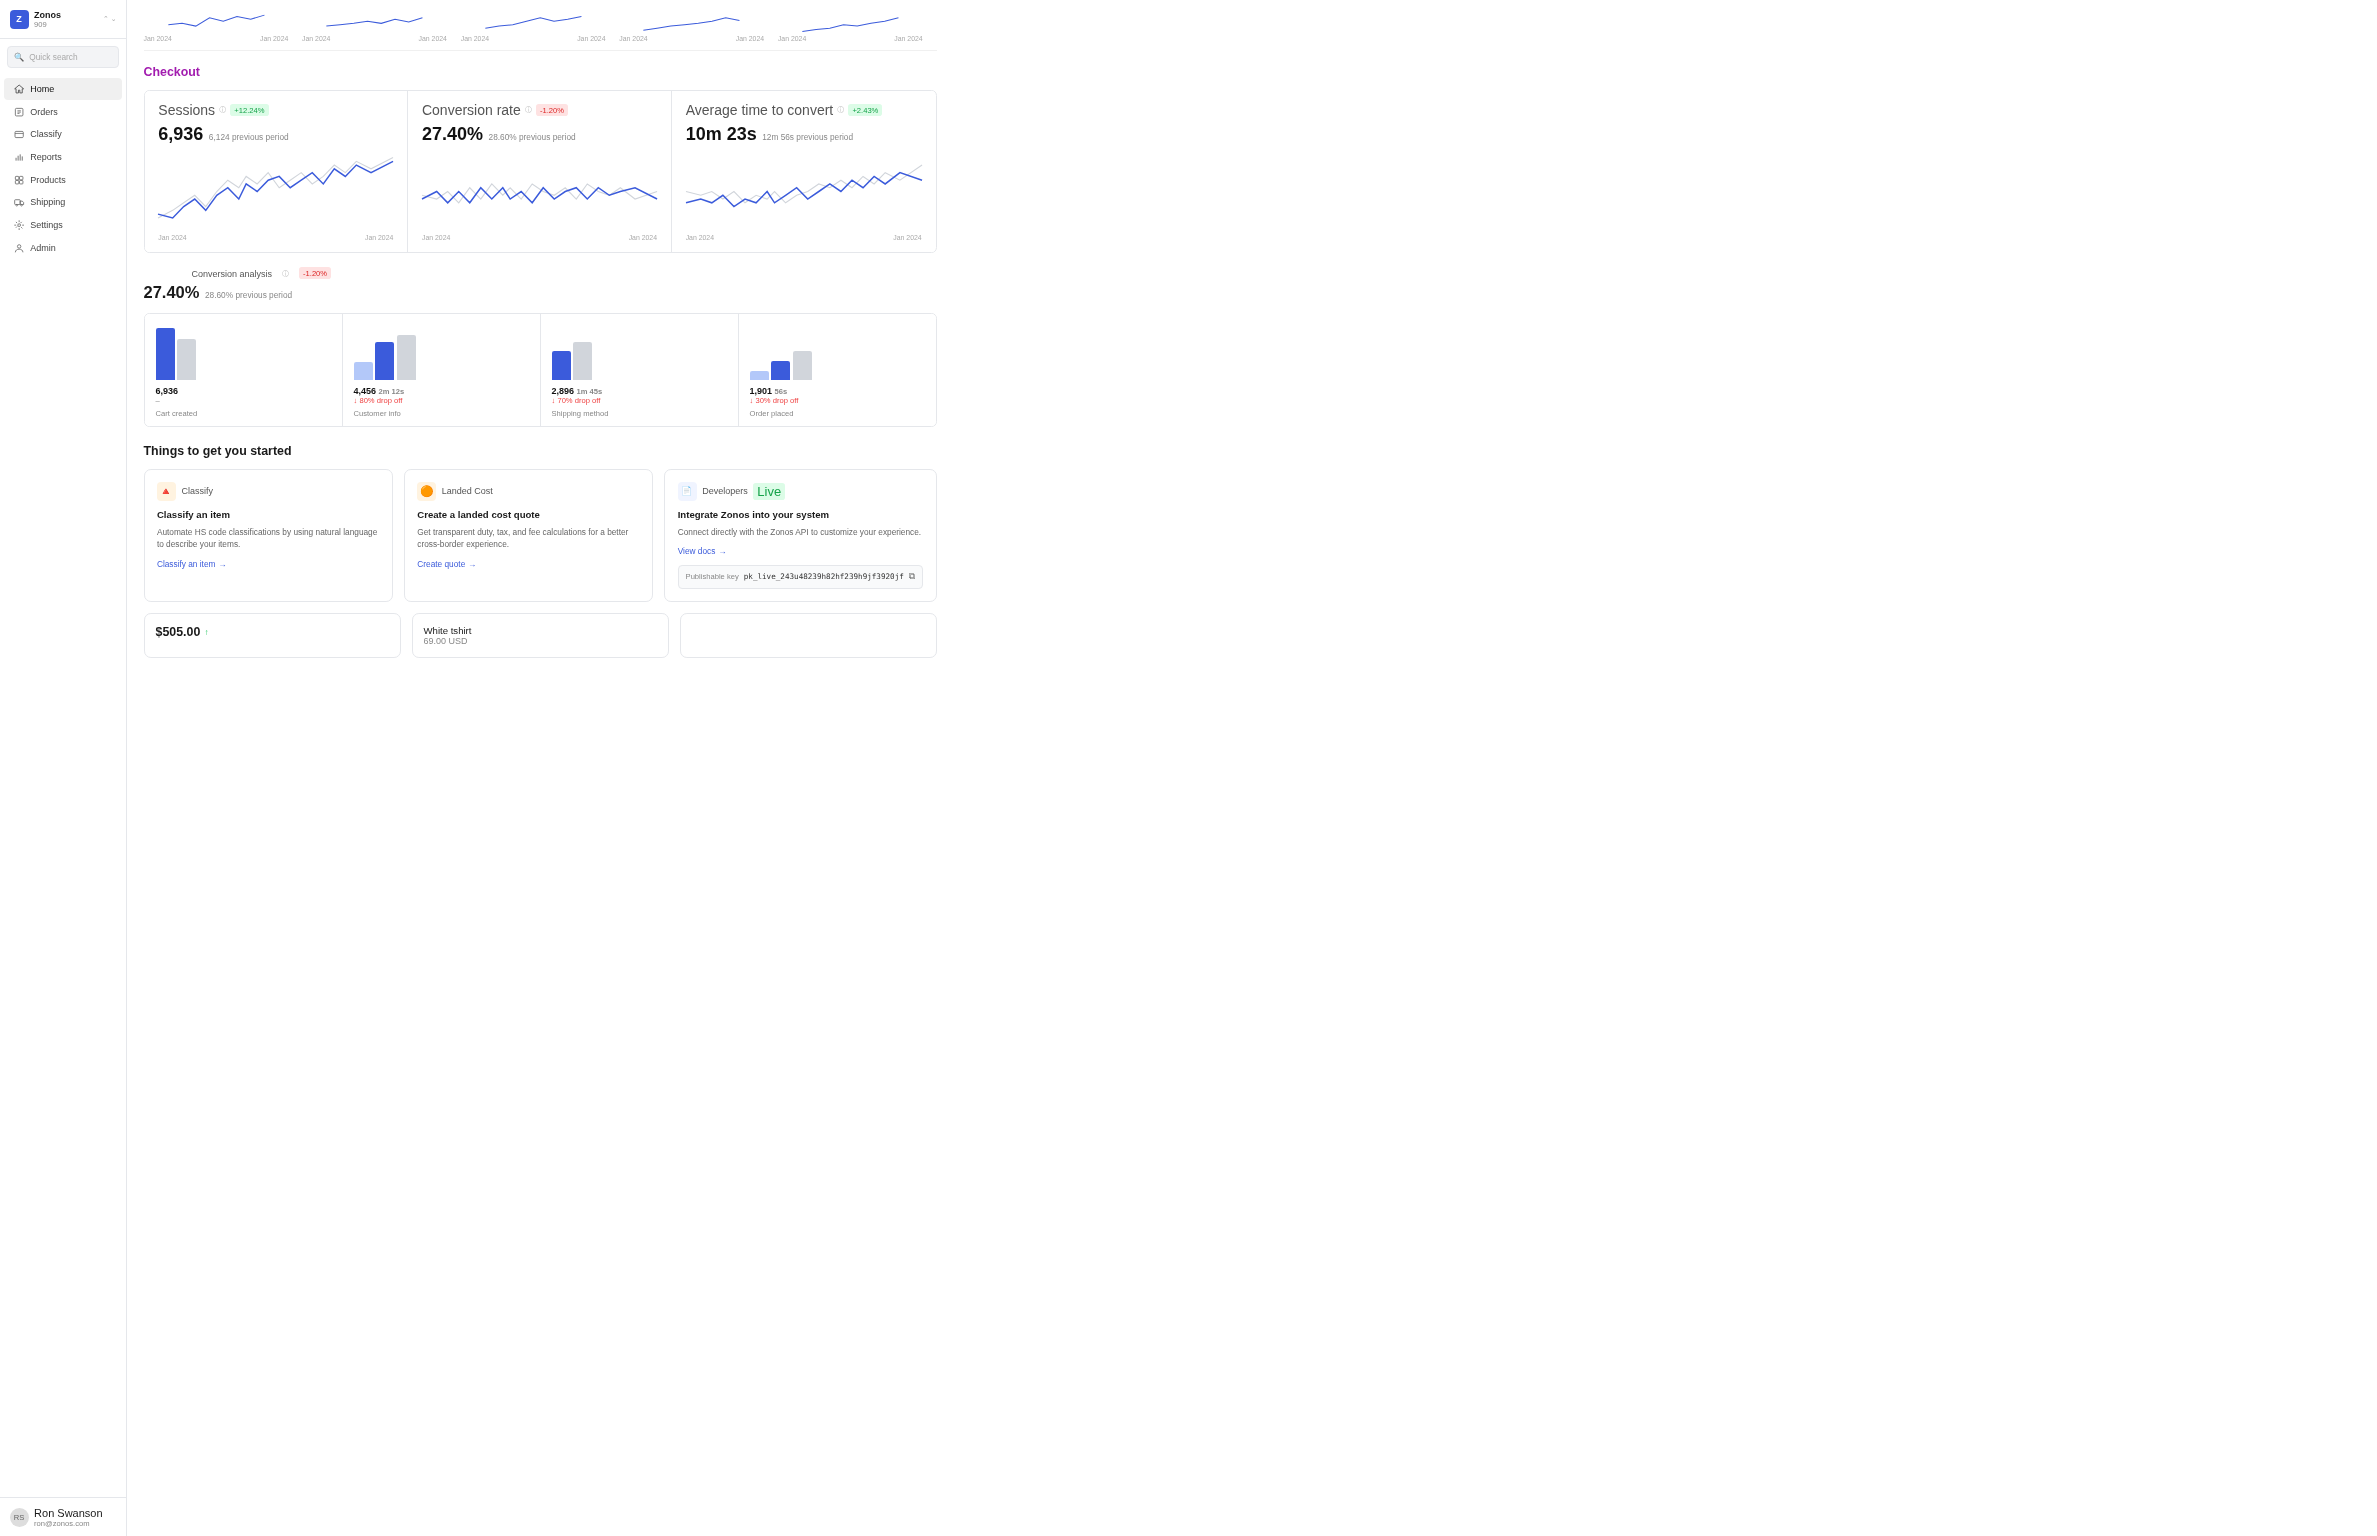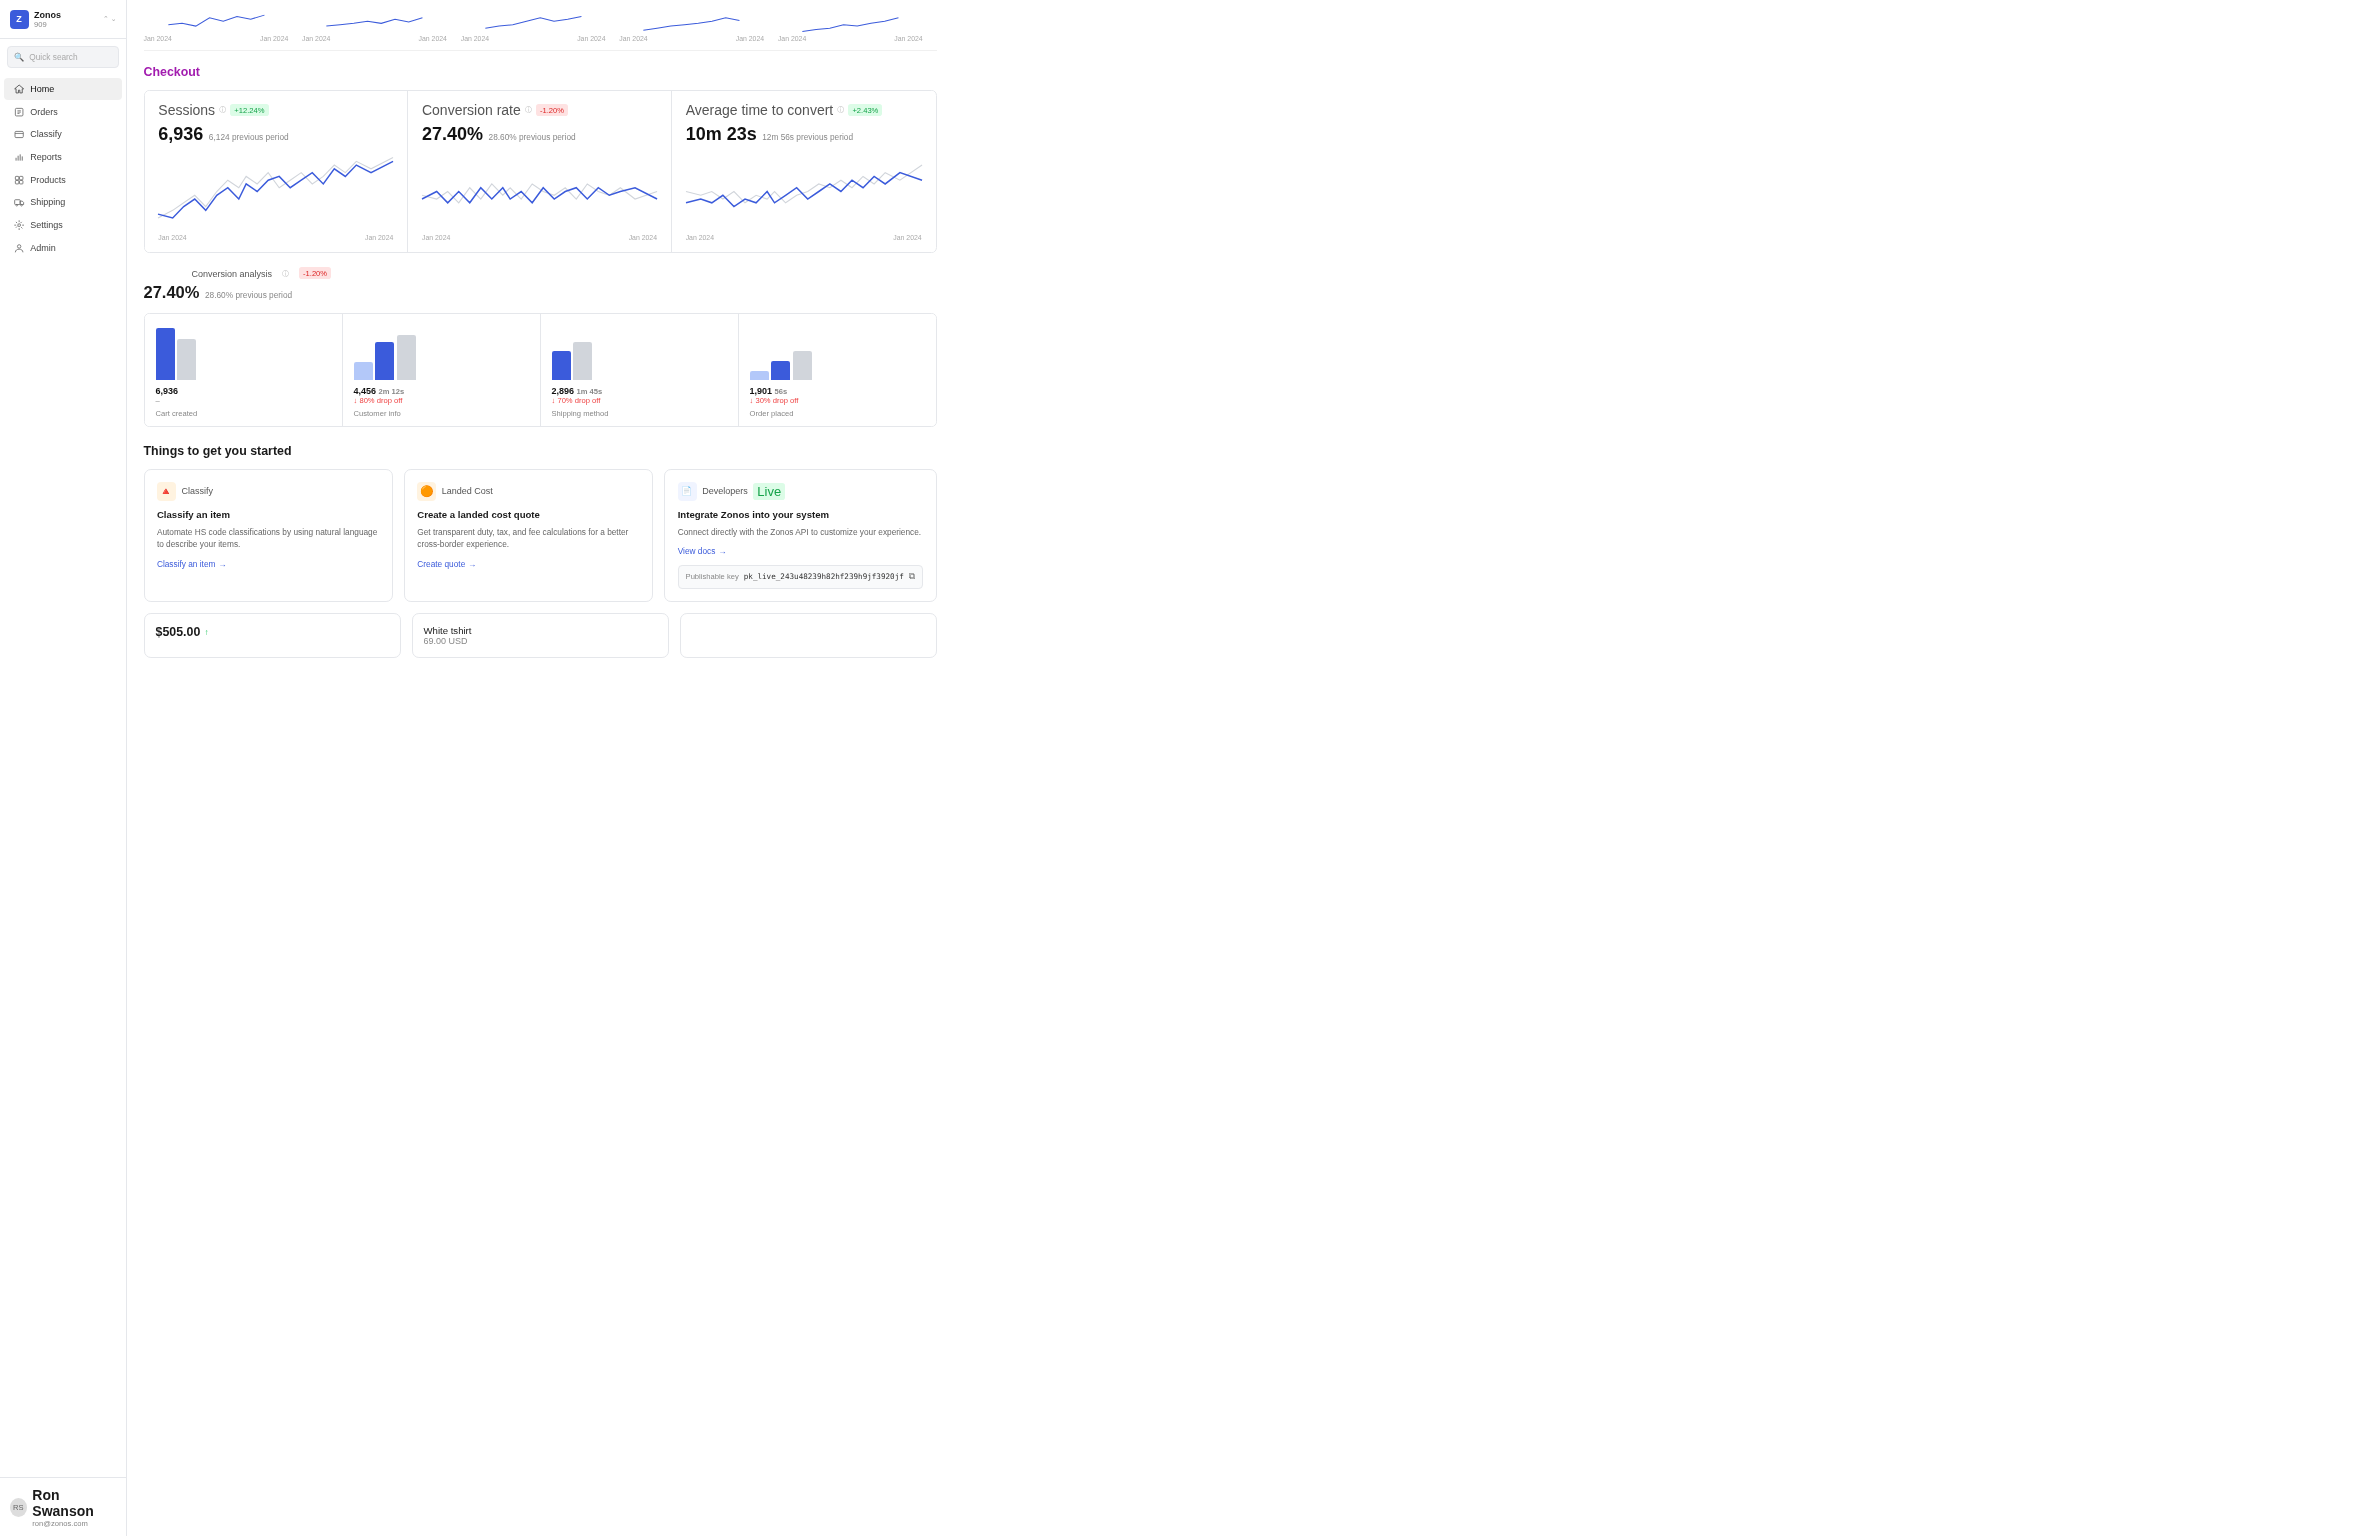--- a/index.html
+++ b/index.html
@@ -77,21 +77,21 @@
       gap: 5.5px;
     }
     .avatar {
       width: 19px; height: 19px;
       border-radius: 50%;
       background: #ddd;
       overflow: hidden;
       display: flex; align-items: center; justify-content: center;
       font-size: 7.6px; color: #666;
     }
-    .user-name { font-size: 14px; font-weight: 700; }
+    .user-name { font-size: 11px; font-weight: 400; }
     .user-email { font-size: 7.6px; color: #888; }
 
     
     #main {
       flex: 1;
       overflow-y: auto;
       background: #fff;
       padding: 0;
     }
 

